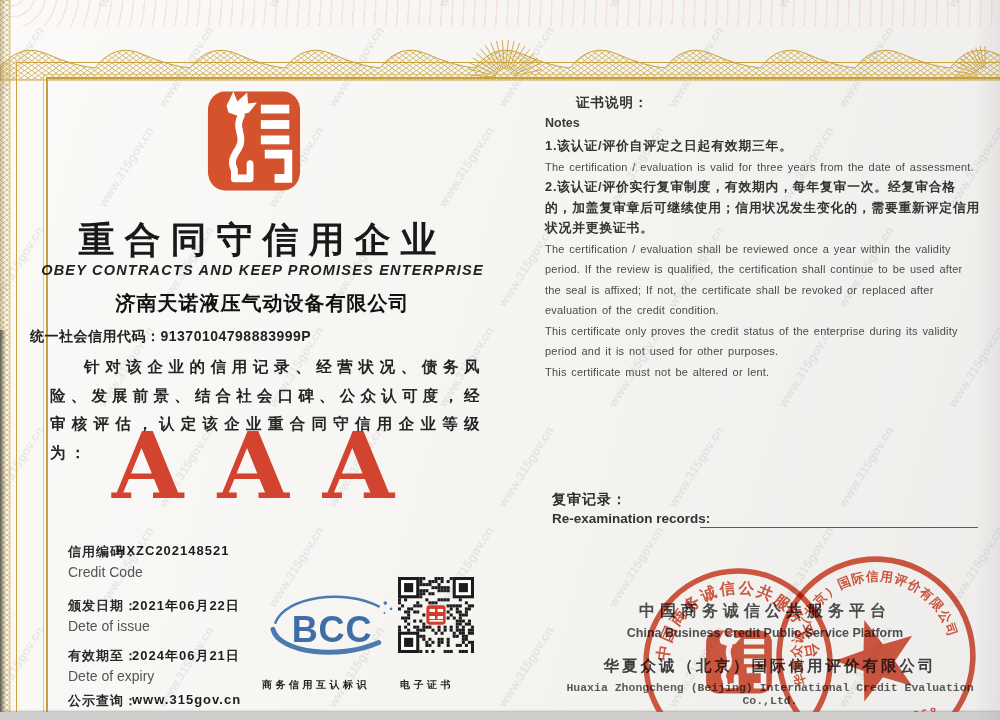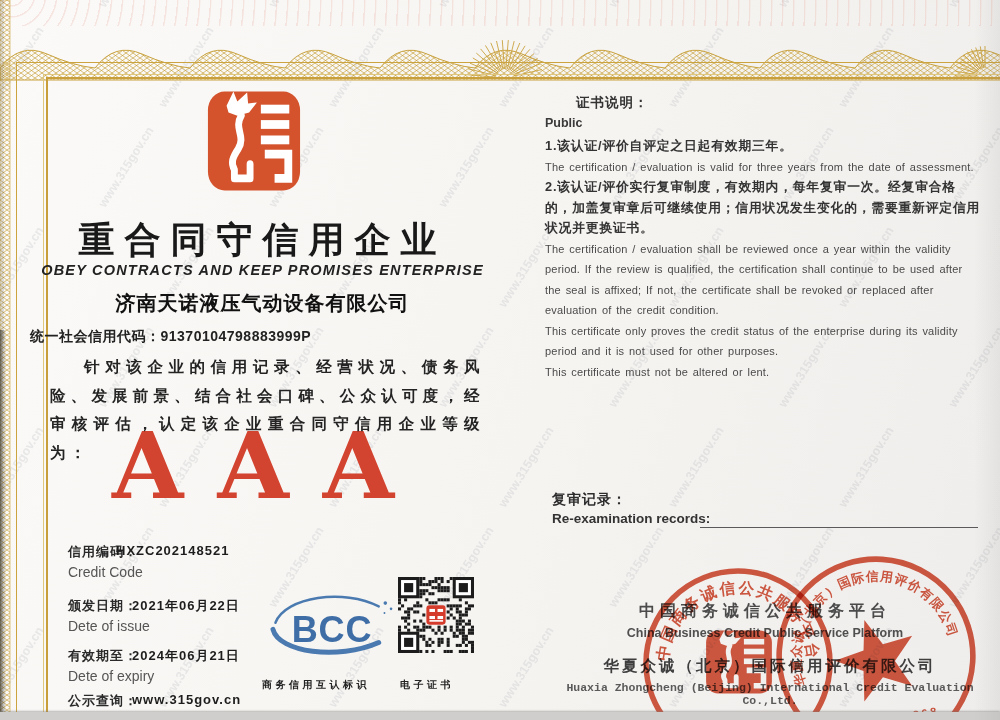--- a/index.html
+++ b/index.html
@@ -382,21 +382,21 @@
       <rect x="39" y="31.5" width="5.5" height="3" fill="#fff"></rect>
       <rect x="31" y="38.5" width="5.5" height="3" fill="#fff"></rect>
       <rect x="39" y="38.5" width="5.5" height="3" fill="#fff"></rect>
       <rect x="31" y="42.5" width="13.5" height="1.6" fill="#fff"></rect>
     </svg>
 
   <div class="abs mark-label" style="left:262px;top:678px">商务信用互认标识</div>
   <div class="abs mark-label" style="left:400px;top:678px">电子证书</div>
 
   <div class="abs notes-head-cn">证书说明：</div>
-  <div class="abs notes-head-en">Public</div>
+  <div class="abs notes-head-en">Notes</div>
   <div class="abs notes">
     <p class="cn">1.该认证/评价自评定之日起有效期三年。</p>
     <p class="en">The certification / evaluation is valid for three years from the date of assessment.</p>
     <p class="cn">2.该认证/评价实行复审制度，有效期内，每年复审一次。经复审合格的，加盖复审章后可继续使用；信用状况发生变化的，需要重新评定信用状况并更换证书。</p>
     <p class="en">The certification / evaluation shall be reviewed once a year within the validity period. If the review is qualified, the certification shall continue to be used after the seal is affixed; If not, the certificate shall be revoked or replaced after evaluation of the credit condition.</p>
     <p class="en">This certificate only proves the credit status of the enterprise during its validity period and it is not used for other purposes.</p>
     <p class="en">This certificate must not be altered or lent.</p>
   </div>
 
   <div class="abs review-cn">复审记录：</div>

